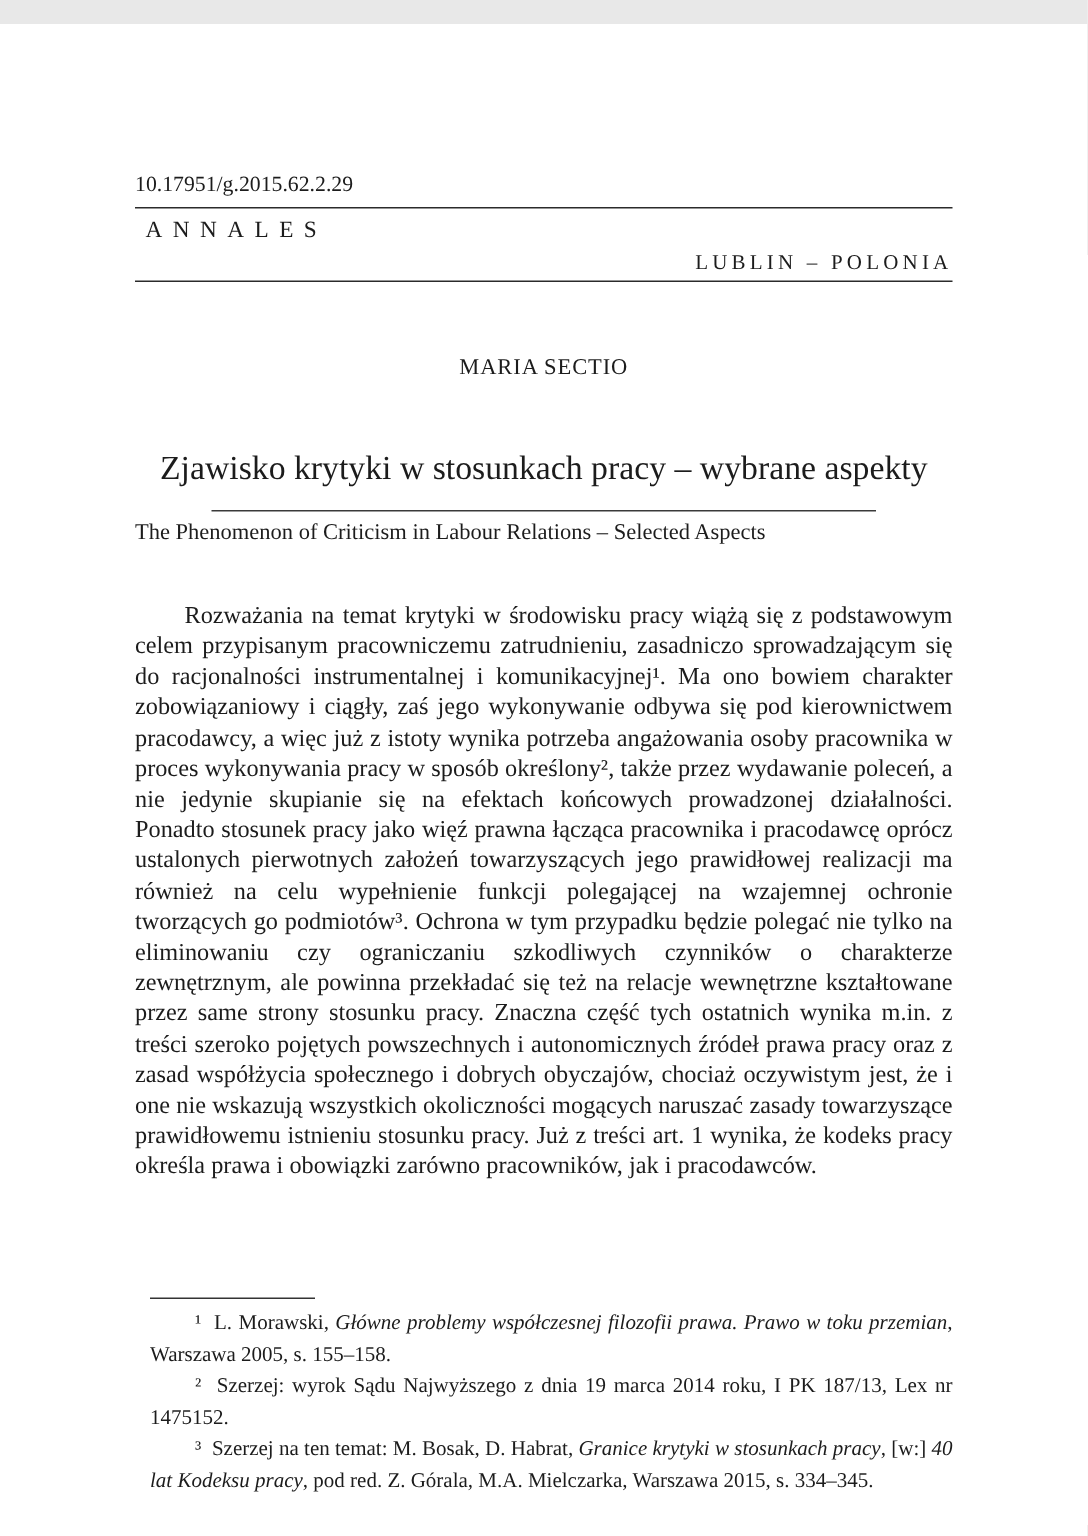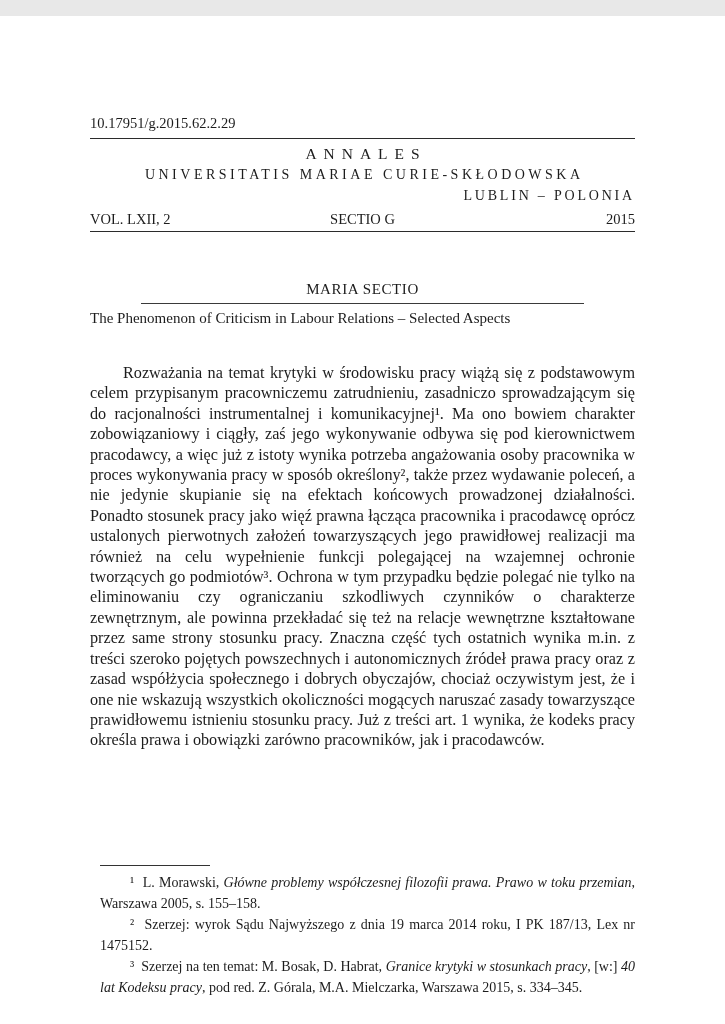--- a/index.html
+++ b/index.html
@@ -16,21 +16,20 @@
     overflow: hidden;
   }
   .doi { font-size: 14.5px; line-height: 17px; }
   .rule {
     border: none;
     border-top: 1.4px solid #2b2b2b;
     margin: 6px 0 0 0;
   }
   .h-annales {
     margin-top: 5px;
-    text-align: center;
     font-size: 15.5px;
     line-height: 19px;
     letter-spacing: 0.45em;
     text-indent: 0.45em;
   }
   .h-univ {
     margin-top: 3px;
     text-align: center;
     font-size: 14px;
     line-height: 17px;
@@ -111,32 +110,27 @@
 </style>
 </head>
 <body>
 
 <div class="page">
 
   <div class="doi">10.17951/g.2015.62.2.29</div>
   <hr class="rule">
 
   <div class="h-annales">ANNALES</div>
-  <div class="h-univ">UNIVERSITATIS MARIAE CURIE-SKŁODOWSKA</div>
   <div class="h-city">LUBLIN – POLONIA</div>
 
-  <div class="vol-row">
-    <span class="left">VOL. LXII, 2</span>
-    <span class="mid">SECTIO G</span>
-    <span class="right">2015</span>
-  </div>
   <hr class="rule rule2">
 
   <div class="author">MARIA SECTIO</div>
 
+  <h1 class="title">Zjawisko krytyki w stosunkach pracy – wybrane aspekty</h1>
   <hr class="title-rule">
   <div class="subtitle">The Phenomenon of Criticism in Labour Relations – Selected Aspects</div>
 
   <p class="bodytext">Rozważania na temat krytyki w środowisku pracy wiążą się z podstawowym celem przypisanym pracowniczemu zatrudnieniu, zasadniczo sprowadzającym się do racjonalności instrumentalnej i komunikacyjnej¹. Ma ono bowiem charakter zobowiązaniowy i ciągły, zaś jego wykonywanie odbywa się pod kierownictwem pracodawcy, a więc już z istoty wynika potrzeba angażowania osoby pracownika w proces wykonywania pracy w sposób określony², także przez wydawanie poleceń, a nie jedynie skupianie się na efektach końcowych prowadzonej działalności. Ponadto stosunek pracy jako więź prawna łącząca pracownika i pracodawcę oprócz ustalonych pierwotnych założeń towarzyszących jego prawidłowej realizacji ma również na celu wypełnienie funkcji polegającej na wzajemnej ochronie tworzących go podmiotów³. Ochrona w tym przypadku będzie polegać nie tylko na eliminowaniu czy ograniczaniu szkodliwych czynników o charakterze zewnętrznym, ale powinna przekładać się też na relacje wewnętrzne kształtowane przez same strony stosunku pracy. Znaczna część tych ostatnich wynika m.in. z treści szeroko pojętych powszechnych i autonomicznych źródeł prawa pracy oraz z zasad współżycia społecznego i dobrych obyczajów, chociaż oczywistym jest, że i one nie wskazują wszystkich okoliczności mogących naruszać zasady towarzyszące prawidłowemu istnieniu stosunku pracy. Już z treści art. 1 wynika, że kodeks pracy określa prawa i obowiązki zarówno pracowników, jak i pracodawców.</p>
 
   <div class="footnotes">
     <hr class="fn-rule">
     <p class="footnote"><span>¹&nbsp;&nbsp;L. Morawski, </span><span style="font-style: italic;">Główne problemy współczesnej filozofii prawa. Prawo w toku przemian</span><span>, Warszawa 2005, s. 155–158.</span></p>
     <p class="footnote"><span>²&nbsp;&nbsp;Szerzej: wyrok Sądu Najwyższego z dnia 19 marca 2014 roku, I PK 187/13, Lex nr 1475152.</span></p>
     <p class="footnote"><span>³&nbsp;&nbsp;Szerzej na ten temat: M. Bosak, D. Habrat, </span><span style="font-style: italic;">Granice krytyki w stosunkach pracy</span><span>, [w:] </span><span style="font-style: italic;">40 lat Kodeksu pracy</span><span>, pod red. Z. Górala, M.A. Mielczarka, Warszawa 2015, s. 334–345.</span></p>

